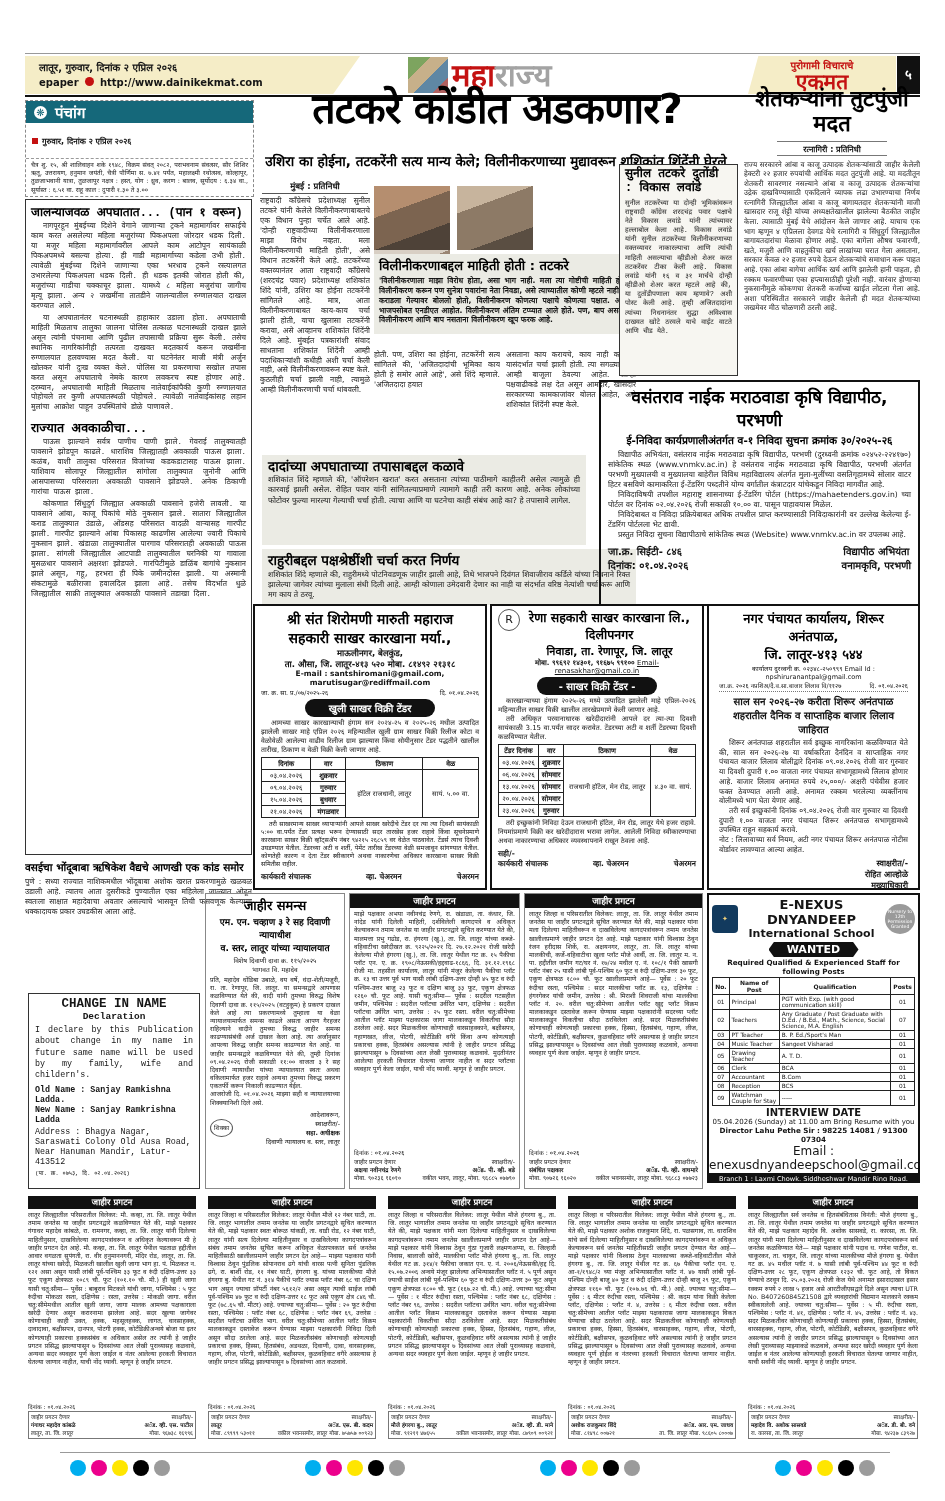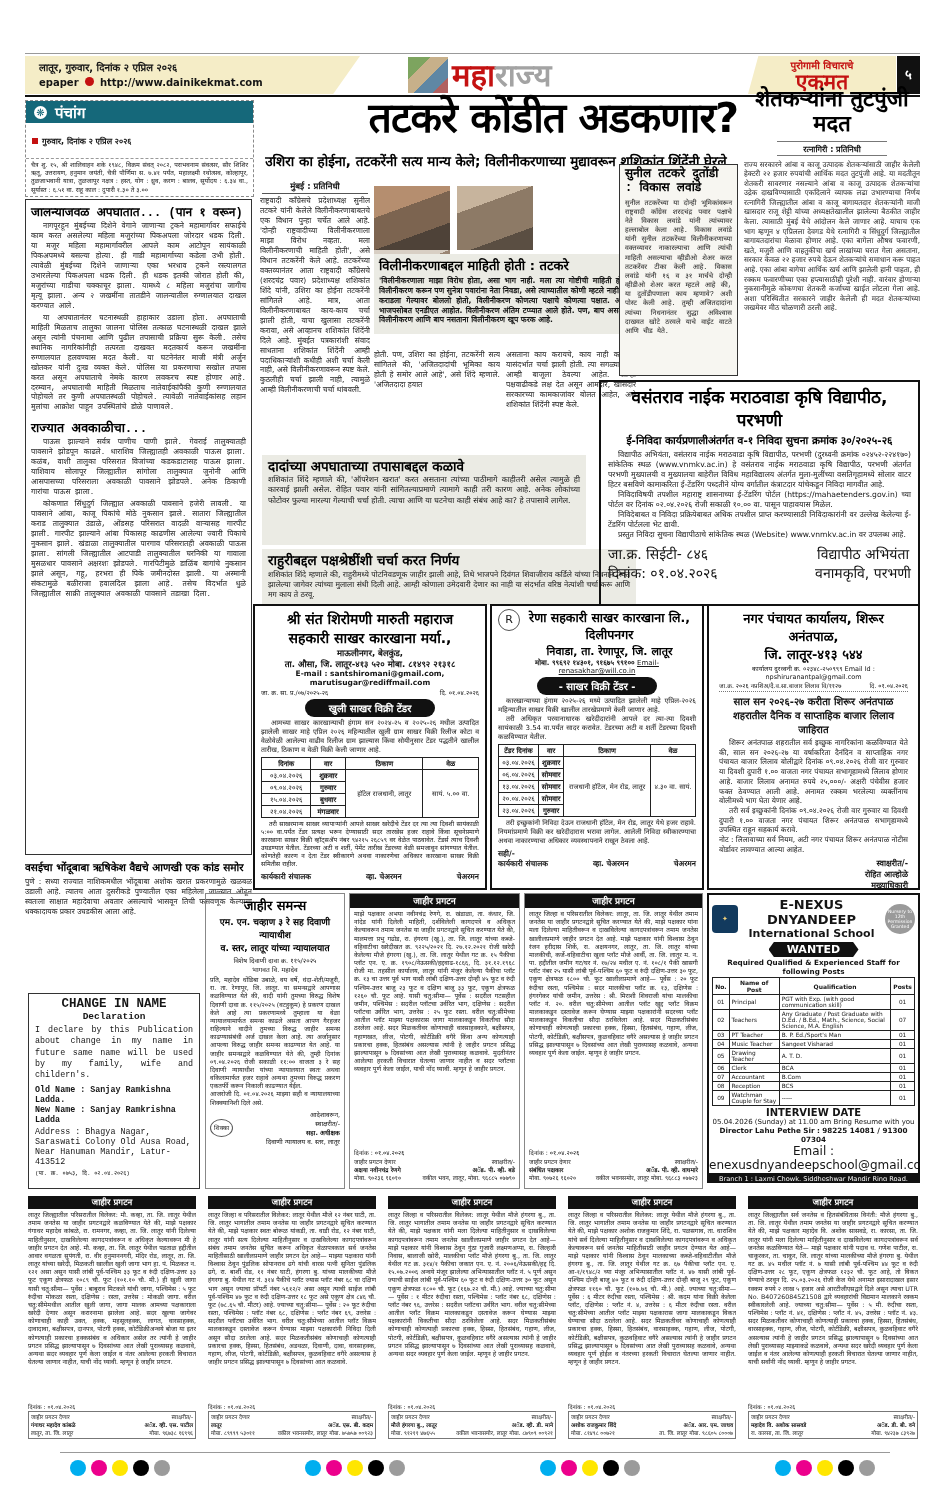--- a/index.html
+++ b/index.html
@@ -77,21 +77,21 @@
   <div class="abs bdr" style="left:28px;top:993px;width:172px;height:196px;padding:3px 6px;box-sizing:border-box">
     <div class="b ctr" style="font-size:12.5px">CHANGE IN NAME</div>
     <div class="b ctr" style="font-size:9.5px">Declaration</div>
     <div class="j" style="font-size:8.4px;line-height:1.35;margin-top:3px">I declare by this Publication about change in my name in future same name will be used by my family, wife and childern's.</div>
     <div class="b" style="font-size:8.4px;margin-top:3px">Old Name : Sanjay Ramkishna Ladda.</div>
     <div class="b" style="font-size:8.4px">New Name : Sanjay Ramkrishna Ladda</div>
     <div style="font-size:8.4px;margin-top:2px">Address : Bhagya Nagar, Saraswati Colony Old Ausa Road, Near Hanuman Mandir, Latur-413512</div>
     <div style="font-size:6px;margin-top:2px">(पा. क्र. ०७५३, दि. ०२.०४.२०२६)</div>
   </div>
 
-  <div class="abs hl" style="left:256px;top:96px;width:482px;font-size:41px;letter-spacing:-1px;line-height:1.1;text-align:right">तटकरे कोंडीत अडकणार?</div>
+  <div class="abs hl" style="left:256px;top:87px;width:482px;font-size:41px;letter-spacing:-1px;line-height:1.1;text-align:center">तटकरे कोंडीत अडकणार?</div>
   <div class="abs hl ctr" style="left:256px;top:152px;width:480px;font-size:13.5px">उशिरा का होईना, तटकरेंनी सत्य मान्य केले; विलीनीकरणाच्या मुद्यावरून शशिकांत शिंदेंनी घेरले</div>
 
   <div class="abs ctr" style="left:262px;top:180px;width:106px;border-bottom:1px solid #555;font-size:8.5px;font-weight:bold;padding-bottom:2px">मुंबई : प्रतिनिधी</div>
   <div class="abs news" style="left:260px;top:196px;width:110px;height:256px;overflow:hidden">राष्ट्रवादी काँग्रेसचे प्रदेशाध्यक्ष सुनील तटकरे यांनी केलेले विलीनीकरणाबाबतचे एक विधान पुन्हा चर्चेत आले आहे. 'दोन्ही राष्ट्रवादीच्या विलीनीकरणाला माझा विरोध नव्हता. मला विलीनीकरणाची माहिती होती', असे विधान तटकरेंनी केले आहे. तटकरेंच्या वक्तव्यानंतर आता राष्ट्रवादी काँग्रेसचे (शरदचंद्र पवार) प्रदेशाध्यक्ष शशिकांत शिंदे यांनी, उशिरा का होईना तटकरेंनी सांगितले आहे. मात्र, आता विलीनीकरणाबाबत काय-काय चर्चा झाली होती, याचा खुलासा तटकरेंनी करावा, असे आव्हानच शशिकांत शिंदेंनी दिले आहे. मुंबईत पत्रकारांशी संवाद साधताना शशिकांत शिंदेंनी आम्ही पदाधिकाऱ्यांशी कधीही अशी चर्चा केली नाही, असे विलीनीकरणावरून स्पष्ट केले. कुठलीही चर्चा झाली नाही, त्यामुळे आम्ही विलीनीकरणाची चर्चा थांबवली.</div>
 
   <div class="abs" style="left:374px;top:186px;width:238px;height:64px">
     <span class="photo" style="width:76px;background:linear-gradient(160deg,#b58e6f 0 35%,#7c6450 35% 70%,#4e4238 70% 100%)"></span>
     <span class="photo" style="width:76px;background:linear-gradient(160deg,#c7b49d 0 30%,#8d7a66 30% 75%,#5a4e42 75% 100%)"></span>
     <span class="photo" style="width:76px;background:linear-gradient(160deg,#d8cfc4 0 30%,#9a8573 30% 70%,#61503f 70% 100%)"></span>
   </div>
@@ -125,21 +125,21 @@
     <div class="news" style="font-size:7.2px">राज्य सरकारने आंबा व काजू उत्पादक शेतकऱ्यांसाठी जाहीर केलेली हेक्टरी २२ हजार रुपयांची आर्थिक मदत तुटपुंजी आहे. या मदतीतून शेतकरी सावरणार नसल्याने आंबा व काजू उत्पादक शेतकऱ्यांचा उद्रेक दाखविण्यासाठी एकदिलाने व्यापक लढा उभारण्याचा निर्णय रत्नागिरी जिल्ह्यातील आंबा व काजू बागायतदार शेतकऱ्यांनी माजी खासदार राजू शेट्टी यांच्या अध्यक्षतेखालील झालेल्या बैठकीत जाहीर केला. त्यासाठी मुंबई येथे आंदोलन केले जाणार आहे. याचाच एक भाग म्हणून ४ एप्रिलला देवगड येथे रत्नागिरी व सिंधुदुर्ग जिल्ह्यातील बागायतदारांचा मेळावा होणार आहे. एका बागेला औषध फवारणी, खते, मजुरी आणि वाहतुकीचा खर्च लाखांच्या घरात गेला असताना, सरकार केवळ २२ हजार रुपये देऊन शेतकऱ्यांचे समाधान करू पाहत आहे. एका आंबा बागेचा आर्थिक खर्च आणि झालेली हानी पाहता, ही रक्कम फवारणीच्या एका हप्त्यासाठीही पुरेशी नाही. वारंवार होणाऱ्या नुकसानीमुळे कोकणचा शेतकरी कर्जाच्या खाईत लोटला गेला आहे. अशा परिस्थितीत सरकारने जाहीर केलेली ही मदत शेतकऱ्यांच्या जखमेवर मीठ चोळणारी ठरली आहे.</div>
   </div>
 
   <div class="abs bdr2" style="left:599px;top:380px;width:321px;height:226px;padding:3px 7px;box-sizing:border-box;overflow:hidden">
     <div class="hl ctr" style="font-size:17px">वसंतराव नाईक मराठवाडा कृषि विद्यापीठ, परभणी</div>
     <div class="hl ctr" style="font-size:10.5px;margin-top:2px">ई-निविदा कार्यप्रणालीअंतर्गत व-१ निविदा सुचना क्रमांक ३०/२०२५-२६</div>
     <div class="j" style="font-size:7.6px;line-height:1.32;margin-top:3px;text-indent:10px">विद्यापीठ अभियंता, वसंतराव नाईक मराठवाडा कृषि विद्यापीठ, परभणी (दुरध्वनी क्रमांक ०२४५२-२२४१७०) सांकेतिक स्थळ (www.vnmkv.ac.in) हे वसंतराव नाईक मराठवाडा कृषि विद्यापीठ, परभणी अंतर्गत परभणी मुख्यालयी व मुख्यालया बाहेरील विविध महाविद्यालय अंतर्गत मुला-मुलींच्या वसतिगृहामध्ये सोलार वाटर हिटर बसविणे कामाकरिता ई-टेंडरिंग पध्दतीने योग्य वर्गातील कंत्राटदार यांचेकडून निविदा मागवीत आहे.</div>
     <div class="j" style="font-size:7.6px;line-height:1.32;text-indent:10px">निविदाविषयी तपशील महाराष्ट्र शासनाच्या ई-टेंडरिंग पोर्टल (https://mahaetenders.gov.in) च्या पोर्टल वर दिनांक ०२.०४.२०२६ रोजी सकाळी १०.०० वा. पासून पाहावयास मिळेल.</div>
     <div class="j" style="font-size:7.6px;line-height:1.32;text-indent:10px">निविदेबाबत व निविदा प्रक्रियेबाबत अधिक तपशील प्राप्त करण्यासाठी निविदाकारांनी वर उल्लेख केलेल्या ई-टेंडरिंग पोर्टलला भेट द्यावी.</div>
     <div class="j" style="font-size:7.6px;line-height:1.32;text-indent:10px">प्रस्तुत निविदा सुचना विद्यापीठाचे सांकेतिक स्थळ (Website) www.vnmkv.ac.in वर उपलब्ध आहे.</div>
-    <div style="display:flex;justify-content:space-between;margin-top:4px;font-size:14px;font-weight:normal">
+    <div style="display:flex;justify-content:space-between;margin-top:4px;font-size:10px;font-weight:bold">
       <div>
         <div>जा.क्र. सिईटी- ८४६</div>
         <div>दिनांक: ०१.०४.२०२६</div>
       </div>
       <div class="ctr">
         <div>विद्यापीठ अभियंता</div>
         <div>वनामकृवि, परभणी</div>
       </div>
     </div>
   </div>
@@ -193,24 +193,24 @@
   </div>
 
   <div class="abs bdr2" style="left:490px;top:604px;width:214px;height:286px;padding:3px 6px;box-sizing:border-box;overflow:hidden">
     <div style="display:flex;align-items:flex-start">
       <span style="width:20px;height:20px;border:1px solid #555;border-radius:50%;font-size:11px;text-align:center;line-height:20px;margin-right:3px;flex:0 0 auto">R</span>
       <div style="flex:1">
         <div class="hl ctr" style="font-size:12.5px">रेणा सहकारी साखर कारखाना लि., दिलीपनगर</div>
         <div class="hl ctr" style="font-size:11px">निवाडा, ता. रेणापूर, जि. लातूर</div>
       </div>
     </div>
-    <div class="ctr" style="font-size:7px"><span class="b">मोबा. ९९६९२ १४३०१, ९१६७५ ९९१००</span> <span style="text-decoration:underline">Email-renasakhar@will.co.in</span></div>
+    <div class="ctr" style="font-size:7px"><span class="b">मोबा. ९९६९२ १४३०१, ९१६७५ ९९१००</span> <span style="text-decoration:underline">Email-renasakhar@gmail.co.in</span></div>
     <div class="pill" style="width:120px;margin:2px auto;font-size:10px;padding:2px 0">- साखर विक्री टेंडर -</div>
     <div class="j" style="font-size:7px;line-height:1.3;text-indent:8px">कारखान्याच्या हंगाम २०२५-२६ मध्ये उत्पादित झालेली माहे एप्रिल-२०२६ महिन्यातील साखर विक्री खालील तारखेप्रमाणे केली जाणार आहे.</div>
-    <div class="j" style="font-size:7px;line-height:1.3;text-indent:8px">तरी अधिकृत परवानाधारक खरेदीदारांनी आपले दर त्या-त्या दिवशी सायंकाळी 3.54 वा.पर्यंत सादर करावेत. टेंडरच्या अटी व शर्ती टेंडरच्या दिवशी कळविण्यात येतील.</div>
+    <div class="j" style="font-size:7px;line-height:1.3;text-indent:8px">तरी अधिकृत परवानाधारक खरेदीदारांनी आपले दर त्या-त्या दिवशी सायंकाळी 3.15 वा.पर्यंत सादर करावेत. टेंडरच्या अटी व शर्ती टेंडरच्या दिवशी कळविण्यात येतील.</div>
     <table class="t" style="margin-top:2px">
       <tbody>
           <tr>
         <th>टेंडर दिनांक</th>
         <th>वार</th>
         <th>ठिकाण</th>
         <th>वेळ</th>
       </tr>
       <tr>
             <td>०३.०४.२०२६</td>

